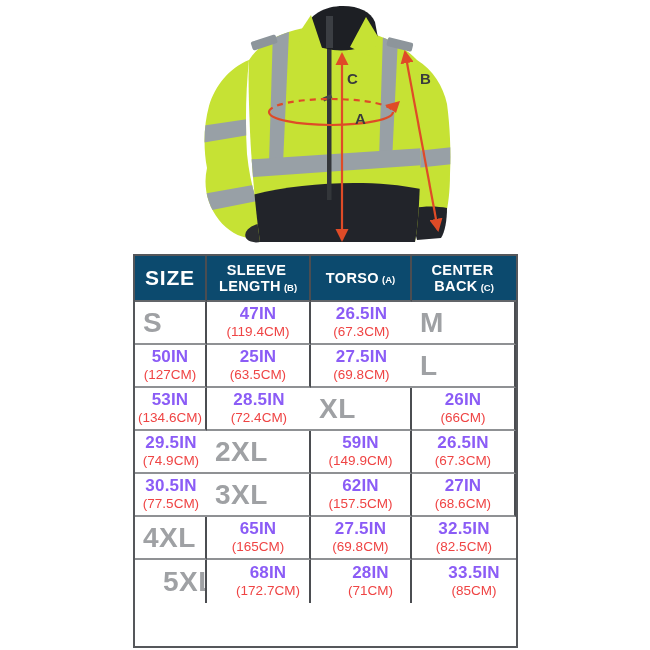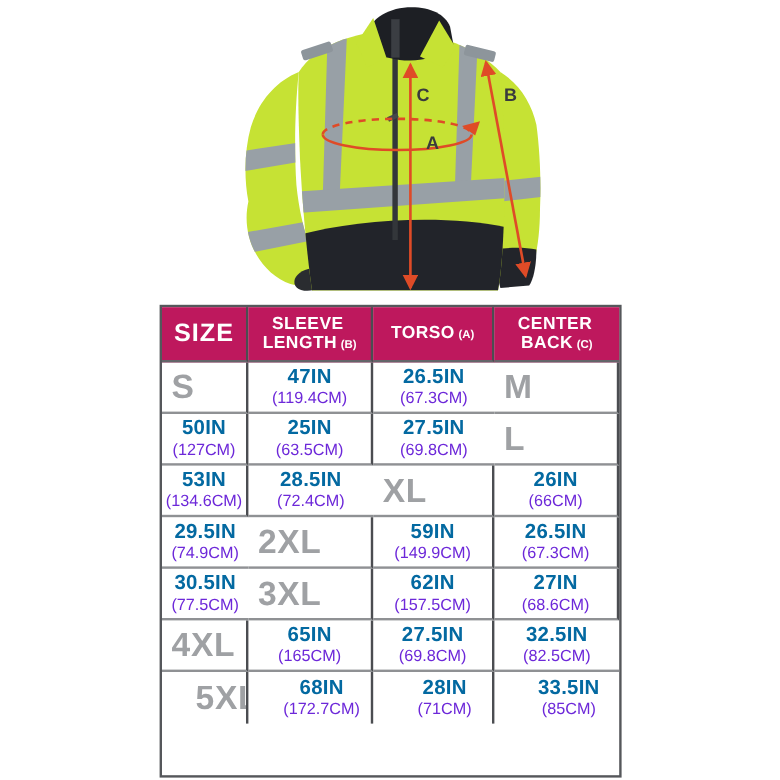--- a/index.html
+++ b/index.html
@@ -44,21 +44,21 @@
     align-items: center;
     justify-content: center;
     border-right: 2px solid #4b4d51;
     border-bottom: 2px solid #8f9194;
     overflow: hidden;
   }
   .last { border-right: none; }
   .rlast { border-bottom: none; margin-left: 20px; }
 
   .hcell {
-    background: #be185d;
+    background: #0c4a6e;
     color: #ffffff;
     border-bottom: 2px solid #636569;
     text-align: center;
     line-height: 1.12;
   }
   .hsize {
     font-size: 21px;
     font-weight: bold;
     letter-spacing: 0.8px;
   }
@@ -82,27 +82,27 @@
     align-items: flex-start;
     padding-left: 8px;
     color: #9fa1a4;
     font-size: 28px;
     font-weight: bold;
     letter-spacing: 0.5px;
   }
   .val {
     font-size: 17px;
     font-weight: bold;
-    color: #0369a1;
+    color: #8b5cf6;
     line-height: 1.08;
     letter-spacing: 0.2px;
   }
   .cm {
     font-size: 13.5px;
-    color: #6d28d9;
+    color: #ef4444;
     line-height: 1.1;
     margin-top: 1px;
   }
 </style>
 </head>
 <body>
 
 <div class="canvas">
 
   <svg class="figure" viewBox="0 0 310 252" aria-hidden="true">

